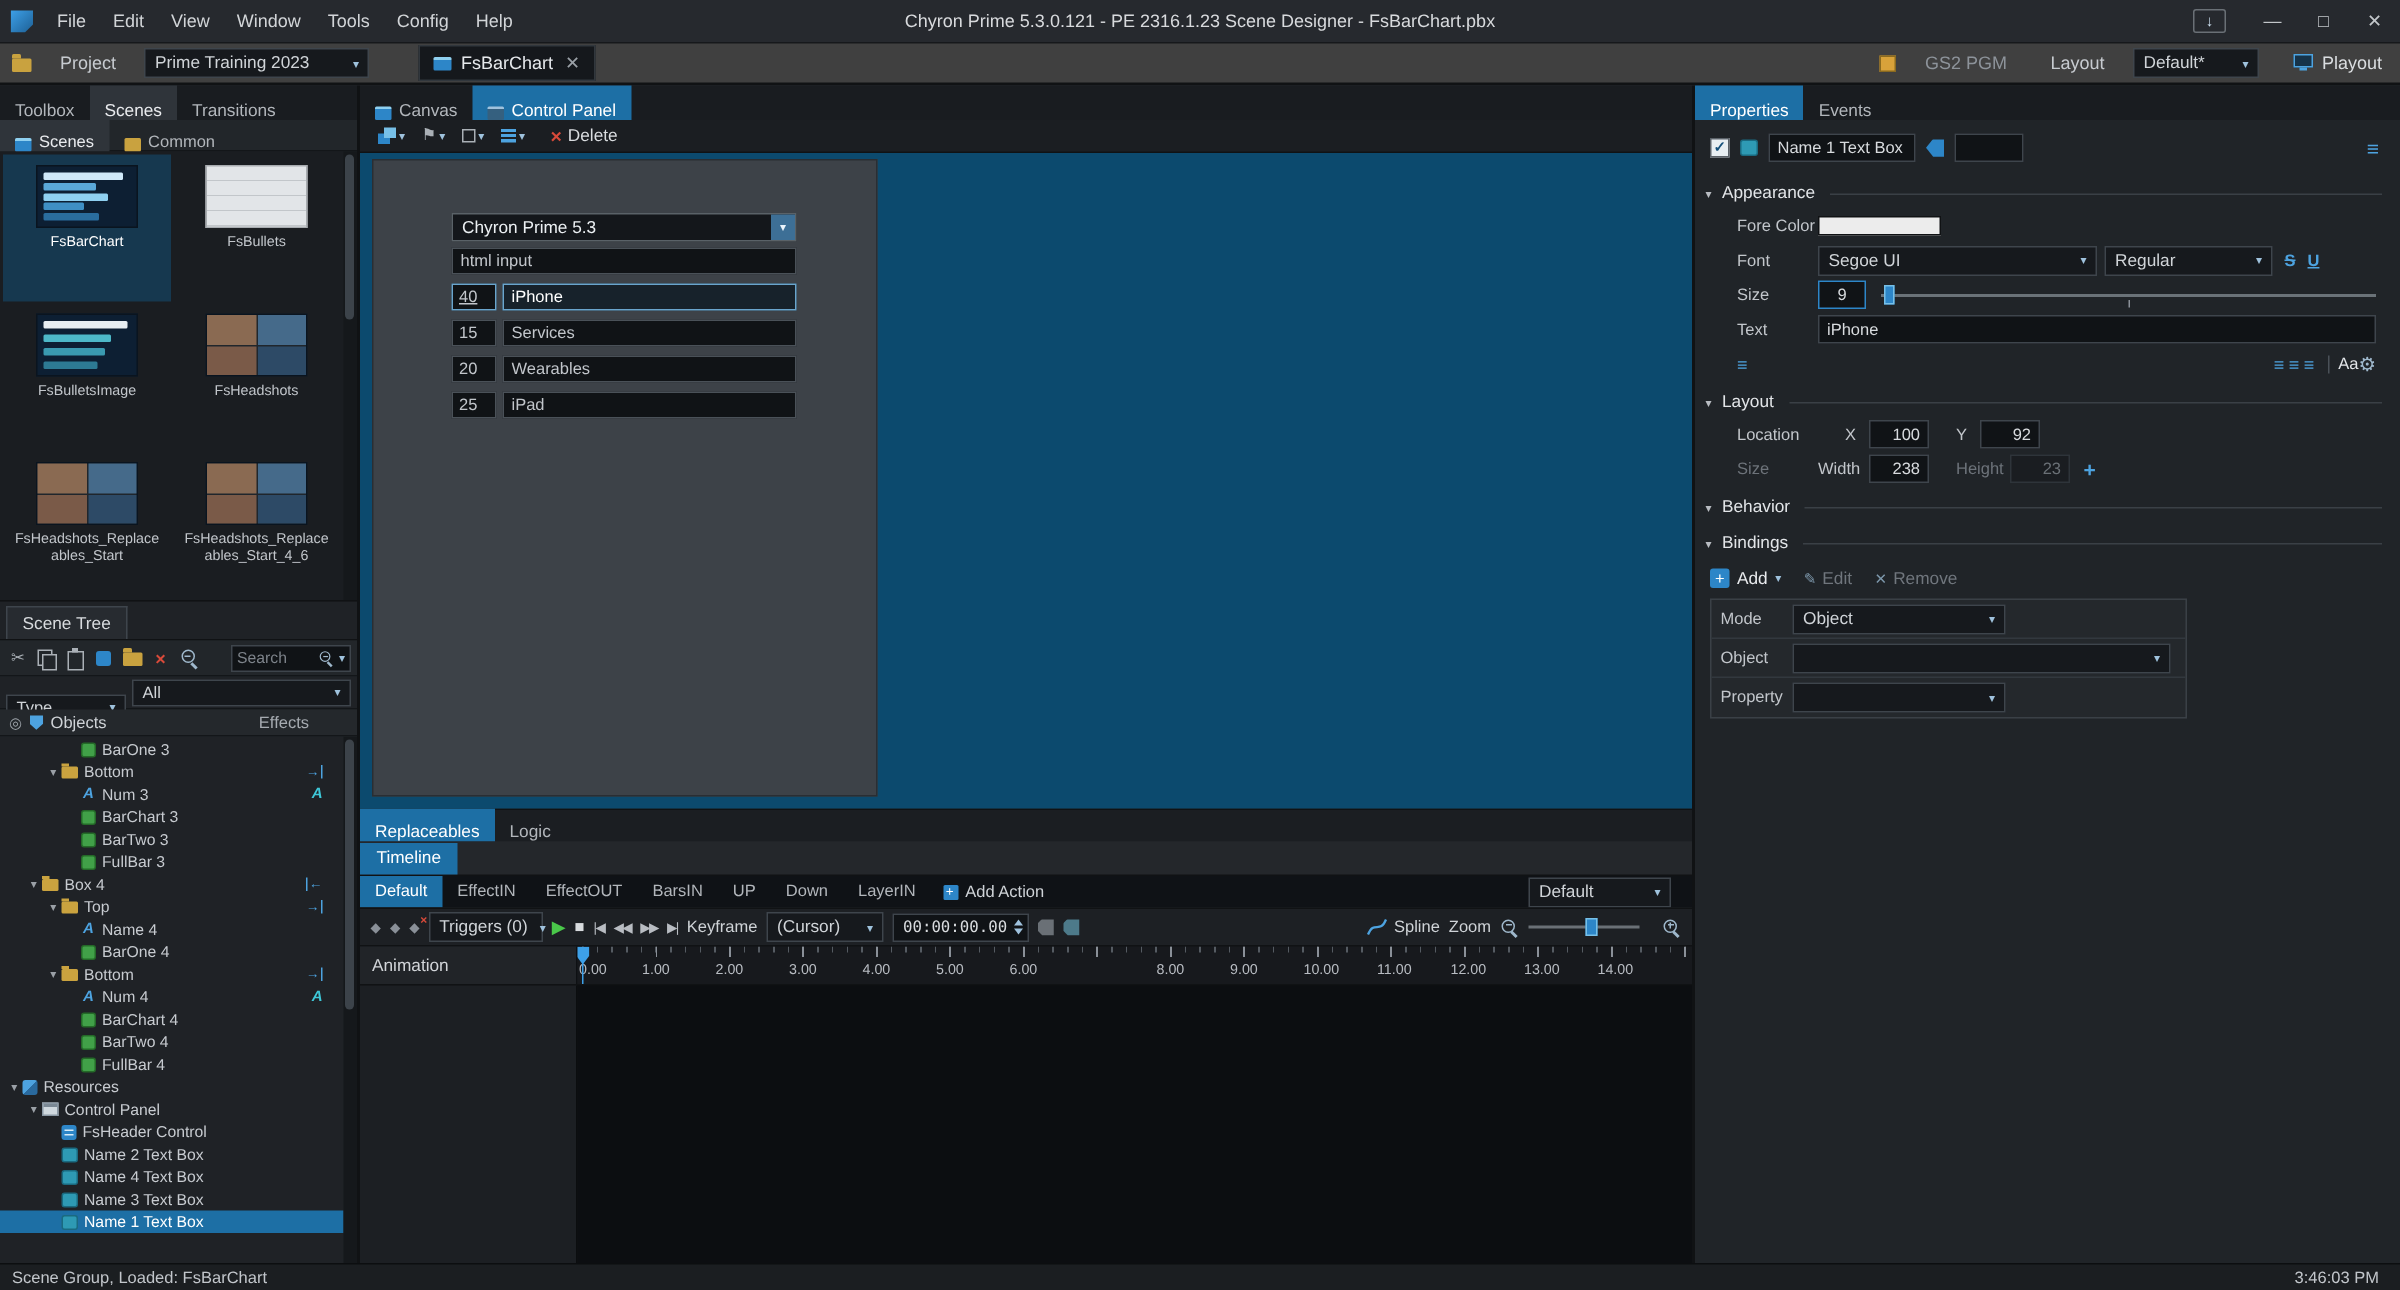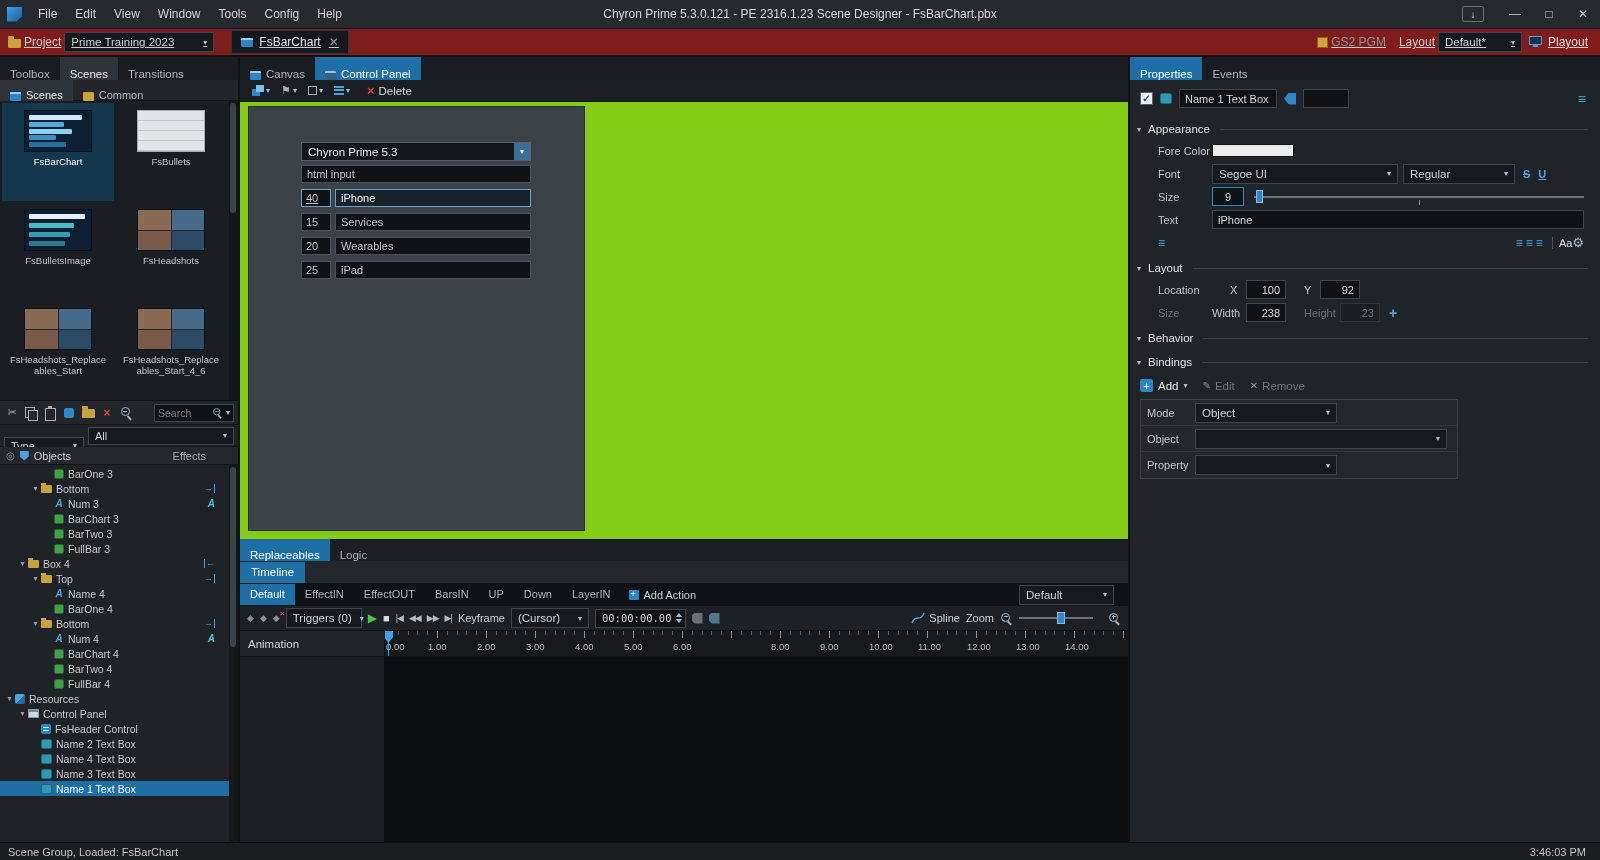--- a/index.html
+++ b/index.html
@@ -12,21 +12,21 @@
   .menubar { height:28px; flex:none; background:#26292e; display:flex; align-items:center; position:relative; z-index:5; }
   .app-logo { width:15px; height:15px; margin:0 7px; flex:none; background:linear-gradient(135deg,#3da0e8,#1d5f94); clip-path:polygon(0 0,100% 0,100% 65%,65% 100%,0 100%); }
   .menu-items { display:flex; height:100%; }
   .menu-item { padding:0 9px; height:28px; line-height:28px; color:#d2d5d8; }
   .window-title { position:absolute; left:300px; right:300px; text-align:center; color:#d8dadd; pointer-events:none; }
   .win-controls { margin-left:auto; display:flex; align-items:center; height:100%; }
   .dl-box { width:22px; height:16px; border:1px solid #6a7076; border-radius:2px; display:flex; align-items:center; justify-content:center; color:#cfe2f2; font-size:10px; margin-right:14px; }
   .wc { width:34px; height:100%; display:flex; align-items:center; justify-content:center; color:#c2c6ca; font-size:12px; }
 
   
-  .toolbar2 { height:29px; flex:none; background:#7f1d1d; border-top:1px solid #16181b; border-bottom:2px solid #101214; display:flex; align-items:center; padding:0 8px; gap:3px;text-decoration:underline; }
+  .toolbar2 { height:29px; flex:none; background:#404040; border-top:1px solid #16181b; border-bottom:2px solid #101214; display:flex; align-items:center; padding:0 8px; gap:19px; }
   .ic-folder-sm { width:13px; height:9px; background:#c9a23f; border-radius:1px; position:relative; flex:none; margin-top:2px; }
   .ic-folder-sm::before { content:""; position:absolute; top:-3px; left:0; width:6px; height:3px; background:#c9a23f; border-radius:1px 1px 0 0; }
   .select { background:#16191d; border:1px solid #3e454c; height:20px; display:inline-flex; align-items:center; padding:0 6px; color:#d0d4d8; font-size:11.5px; white-space:nowrap; }
   .select .caret, .caret { color:#9fc2dd; font-size:8px; }
   .select .caret { margin-left:auto; padding-left:8px; }
   .w150 { width:150px; } .w95 { width:95px; } .w84 { width:84px; }
   .doc-tab { height:24px; margin-left:14px; background:#15181c; border:1px solid #31373d; display:flex; align-items:center; gap:6px; padding:0 9px; color:#e6e9ec; }
   .ic-win { width:12px; height:9px; flex:none; background:linear-gradient(#8fd0f0 2px,#2d86c8 2px); border-radius:1px; }
   .doc-close { color:#9aa0a6; font-size:12px; margin-left:2px; }
   .spacer { flex:1; }
@@ -124,21 +124,21 @@
   .cgroup { display:flex; align-items:center; gap:2px; padding:0 4px; }
   .ic-layers { position:relative; width:12px; height:11px; }
   .ic-layers::before { content:""; position:absolute; bottom:0; left:0; width:8px; height:7px; background:#2d86c8; }
   .ic-layers::after { content:""; position:absolute; top:0; right:0; width:8px; height:7px; background:#77c0e8; }
   .ic-flag { color:#aab0b6; font-size:11px; line-height:1; }
   .ic-box { width:9px; height:9px; border:1px solid #aab0b6; }
   .ic-sort { width:10px; height:9px; background:linear-gradient(#4da3e0 0 2px,transparent 2px 3.5px,#4da3e0 3.5px 5.5px,transparent 5.5px 7px,#4da3e0 7px 9px); }
   .delete-btn { display:flex; align-items:center; gap:4px; margin-left:10px; color:#dadde0; font-size:11.5px; }
   .redx { color:#d84a3a; font-weight:bold; font-size:13px; line-height:1; }
 
-  .canvas-area { height:437px; flex:none; position:relative; background:#84cc16; }
+  .canvas-area { height:437px; flex:none; position:relative; background:#0c4a6e; }
   .form-panel { position:absolute; left:8px; top:4px; width:337px; height:425px; background:#3d4248; border:1px solid #2a2e33; }
   .form-select { position:absolute; left:52px; top:35px; width:230px; height:19px; background:#14171b; border:1px solid #5a6268; display:flex; align-items:center; padding:0 0 0 6px; color:#ecf0f3; font-size:11.5px; }
   .form-select .dd { margin-left:auto; width:16px; height:17px; background:#3d6f96; color:#eaf4fc; display:flex; align-items:center; justify-content:center; font-size:8px; }
   .form-input { position:absolute; left:52px; top:58px; width:230px; height:18px; background:#101316; border:1px solid #4a5158; color:#c2c6cb; font-size:11px; padding:0 5px; font-family:inherit; }
   #form-rows { position:absolute; left:52px; top:82px; width:230px; }
   .frow { display:flex; margin-bottom:6px; gap:4px; height:18px; }
   .fnum { width:30px; background:#101316; border:1px solid #4a5158; color:#c2c6cb; font-size:11px; padding:0 4px; font-family:inherit; }
   .ftext { flex:1; min-width:0; background:#101316; border:1px solid #4a5158; color:#c2c6cb; font-size:11px; padding:0 5px; font-family:inherit; }
   .frow.sel .ftext { border-color:#6aa5cd; background:#17222b; color:#fff; }
   .frow.sel .fnum { border-color:#6aa5cd;text-decoration:underline; }
@@ -373,20 +373,23 @@
                 <div class="tile" style="background: rgb(45, 74, 102);"></div>
               </div>
               <div class="slabel">FsHeadshots_Replaceables_Start_4_6</div>
             </div>
           </div>
         <div class="vscroll">
             <div class="vthumb" style="height:110px;"></div>
           </div>
       </div>
 
+      <div class="st-bar">
+        <div class="st-tab">Scene Tree</div>
+      </div>
 
       <div class="tree-toolbar">
         <span class="tico">✂</span>
         <span class="tico ic-copy"></span>
         <span class="tico ic-paste"></span>
         <span class="tico">
             <span class="ic-grp"></span>
           </span>
         <span class="tico">
             <span class="ic-folder-sm"></span>

